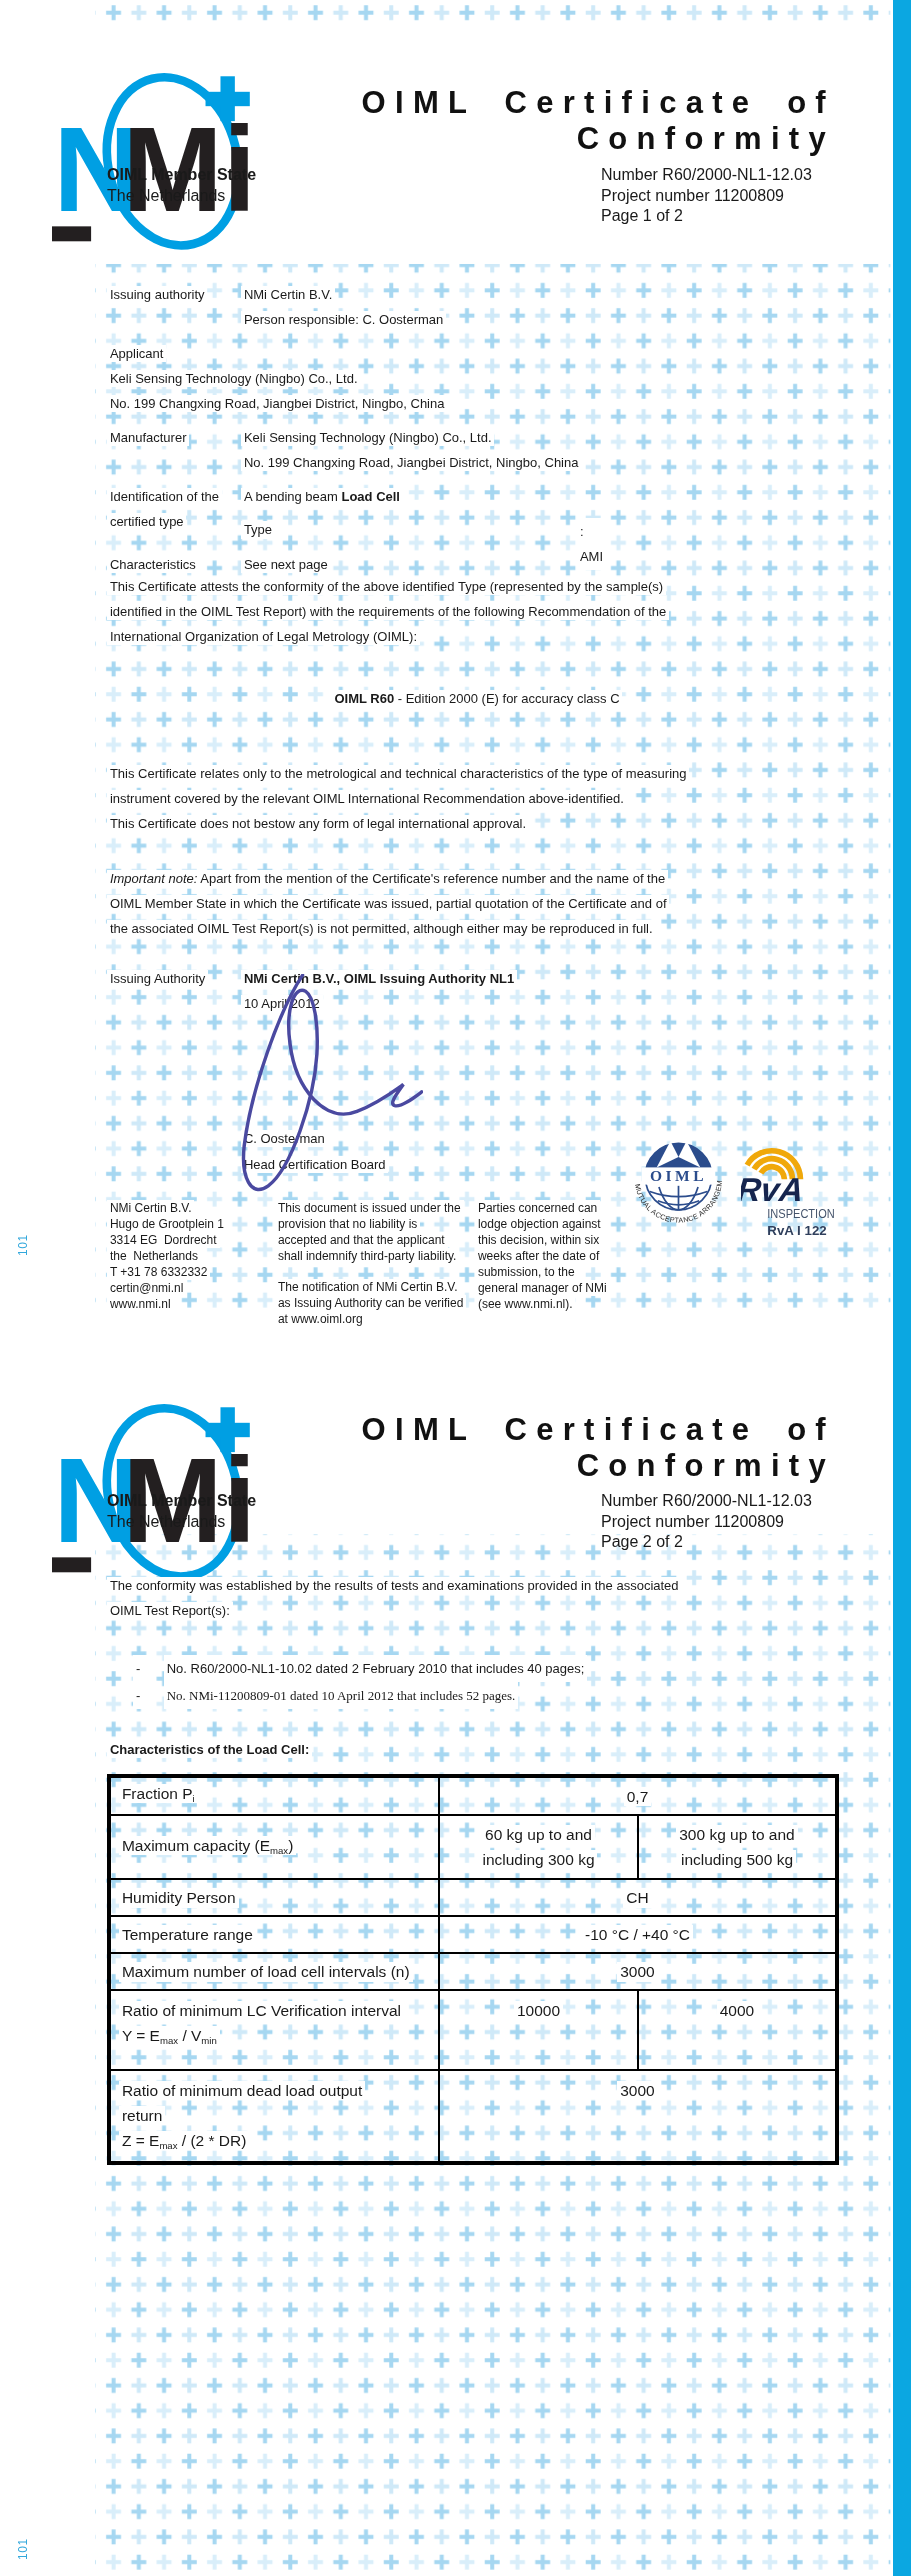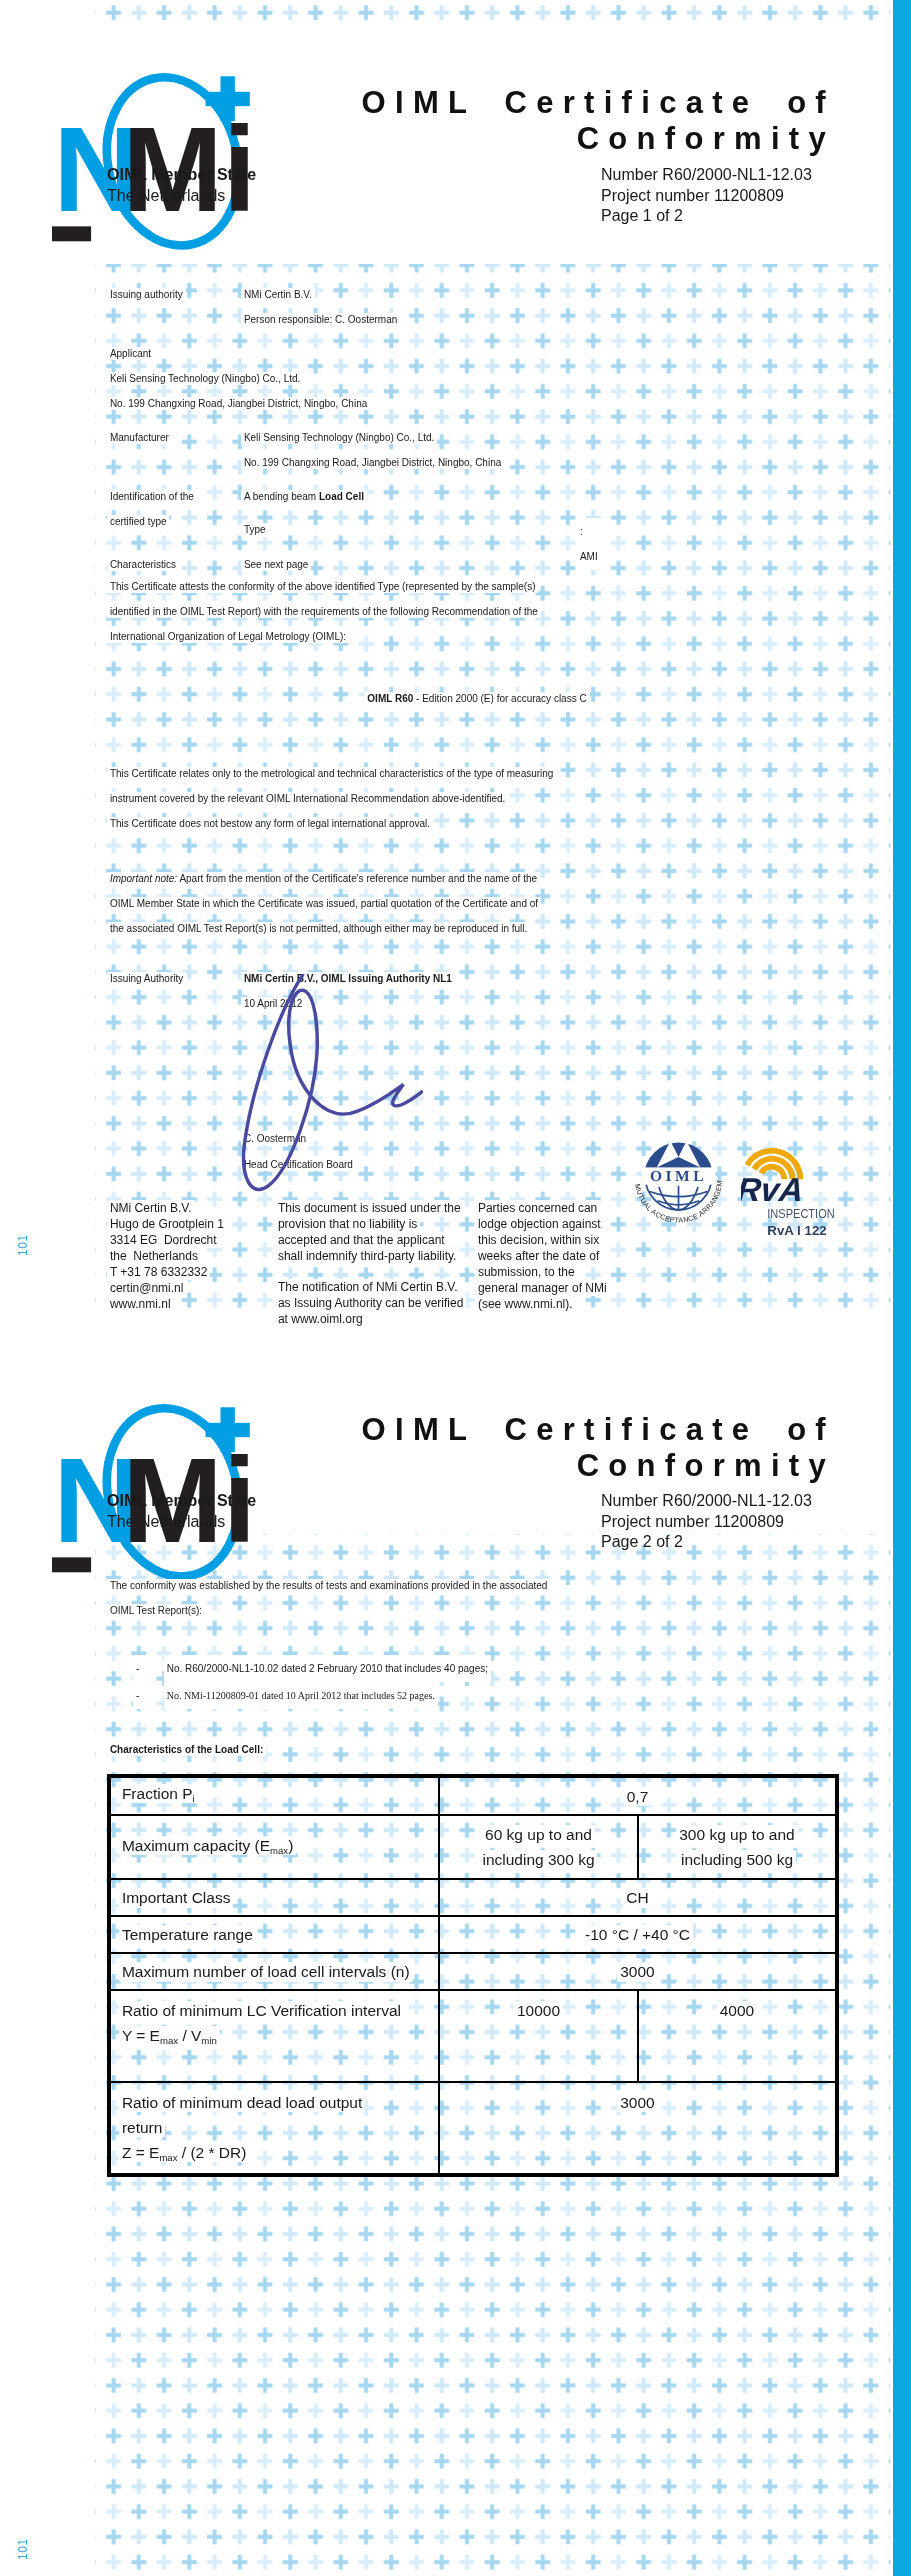--- a/index.html
+++ b/index.html
@@ -8,21 +8,21 @@
   #patternsvg{position:absolute;left:0;top:0;z-index:0;}
   .layer{position:absolute;z-index:2;}
   .accent-bar{position:absolute;right:0;top:0;width:18px;height:2576px;z-index:3;}
   
   .tx{background:#ffffff;padding:1.1px 2.9px;-webkit-box-decoration-break:clone;box-decoration-break:clone;}
   .pre{white-space:pre-wrap;}
   .b{font-weight:bold;}
   .title{font-size:31px;font-weight:bold;letter-spacing:0.30em;word-spacing:0.35em;
          line-height:36px;text-align:right;color:#111;}
   .h-small{font-size:16px;line-height:20.7px;}
-  .body-text{font-size:10px;line-height:25px;}
+  .body-text{font-size:13px;line-height:25px;}
   .footer-text{font-size:12px;line-height:16px;}
   .vcode{position:absolute;z-index:2;color:#33a8dc;font-size:12px;letter-spacing:0.6px;
          transform:rotate(-90deg);transform-origin:left top;}
   table.spec{border-collapse:collapse;border:4px solid #000;table-layout:fixed;width:728px;
              font-size:15.5px;line-height:25px;}
   table.spec td{border:2.3px solid #000;vertical-align:middle;padding:3.4px 8px;}
   table.spec td.val{text-align:center;}
   table.spec tr.top td{vertical-align:top;padding-top:6.9px;}
   .sig-svg{position:absolute;z-index:4;}
 </style>
@@ -270,32 +270,32 @@
           <td class="val" colspan="2"><span class="tx">0,7</span></td>
         </tr>
         <tr style="height:64px;">
           <td><span class="tx pre"><span>Maximum capacity (E</span><span style="font-size: 0.62em; vertical-align: -0.28em;">max</span><span>)</span></span></td>
           <td class="val"><span class="tx pre">60 kg up to and
 including 300 kg</span></td>
           <td class="val"><span class="tx pre">300 kg up to and
 including 500 kg</span></td>
         </tr>
         <tr style="height:37px;">
-          <td><span class="tx">Important Class</span></td>
+          <td><span class="tx">Humidity Person</span></td>
           <td class="val" colspan="2"><span class="tx">CH</span></td>
         </tr>
         <tr style="height:37px;">
           <td><span class="tx">Temperature range</span></td>
           <td class="val" colspan="2"><span class="tx">-10 °C / +40 °C</span></td>
         </tr>
         <tr style="height:37px;">
           <td><span class="tx">Maximum number of load cell intervals (n)</span></td>
           <td class="val" colspan="2"><span class="tx">3000</span></td>
         </tr>
-        <tr style="height:92px;margin-top:16px;" class="top">
+        <tr style="height:80px;margin-top:16px;" class="top">
           <td><span class="tx pre"><span>Ratio of minimum LC Verification interval
 Y = E</span><span style="font-size: 0.62em; vertical-align: -0.28em;">max</span><span> / V</span><span style="font-size: 0.62em; vertical-align: -0.28em;">min</span></span></td>
           <td class="val"><span class="tx">10000</span></td>
           <td class="val"><span class="tx">4000</span></td>
         </tr>
         <tr style="height:90px;" class="top">
           <td><span class="tx pre"><span>Ratio of minimum dead load output
 return
 Z = E</span><span style="font-size: 0.62em; vertical-align: -0.28em;">max</span><span> / (2 * DR)</span></span></td>
           <td class="val" colspan="2"><span class="tx">3000</span></td>

